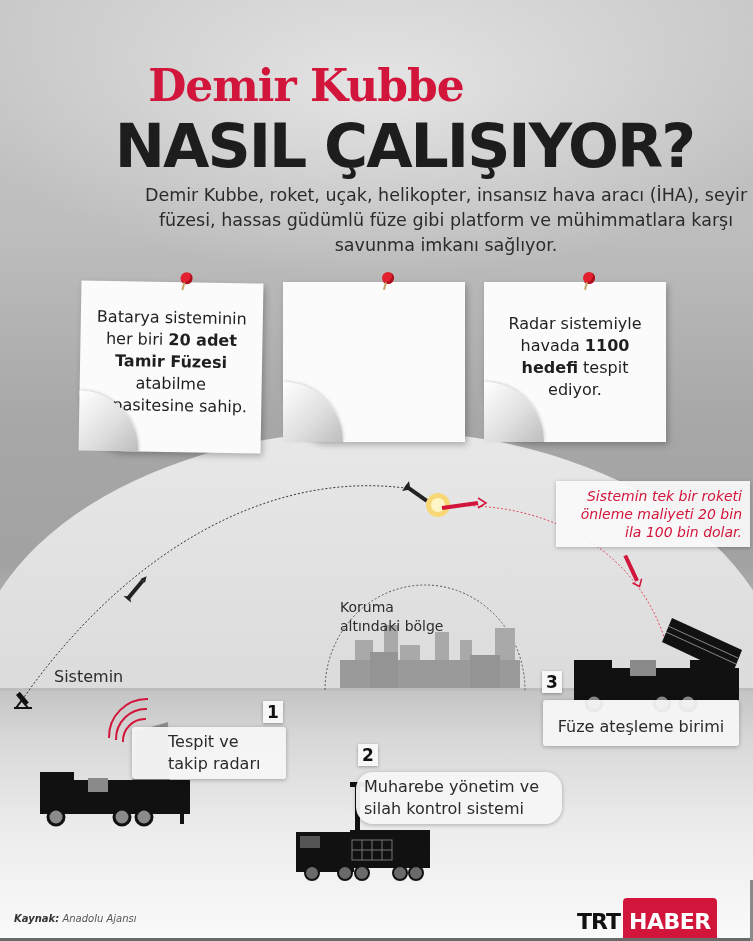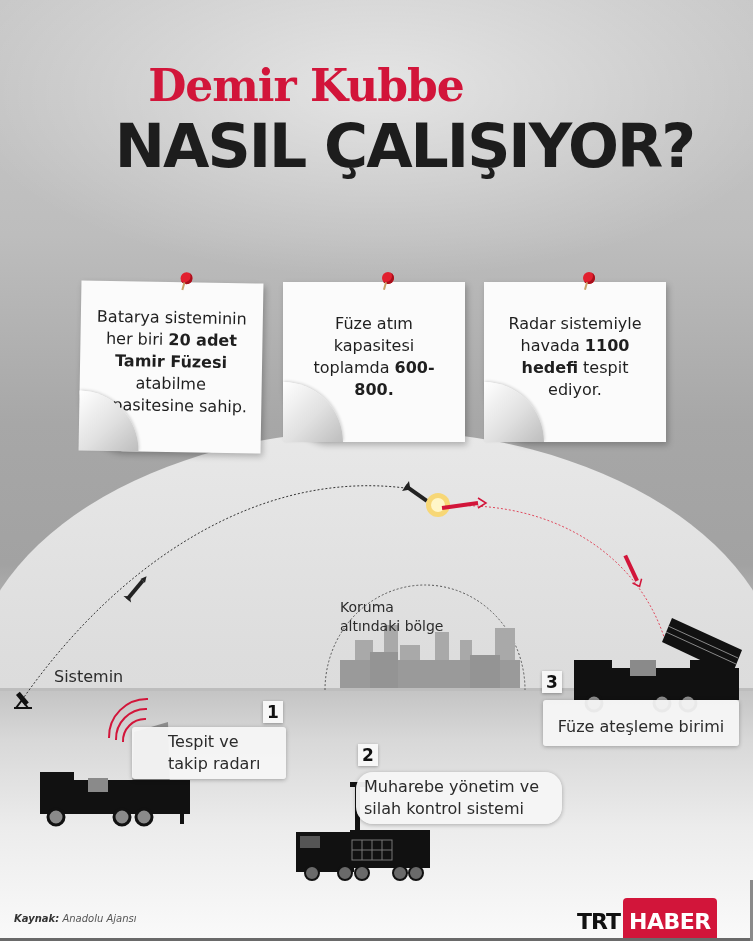--- a/index.html
+++ b/index.html
@@ -210,52 +210,51 @@
       <rect x="630" y="660" width="26" height="16" fill="#8a8a8a"></rect>
       <rect x="690" y="660" width="30" height="15" fill="#111"></rect>
       <circle cx="594" cy="703" r="8" fill="#8a8a8a" stroke="#111" stroke-width="3"></circle>
       <circle cx="662" cy="703" r="8" fill="#8a8a8a" stroke="#111" stroke-width="3"></circle>
       <circle cx="688" cy="703" r="8" fill="#8a8a8a" stroke="#111" stroke-width="3"></circle>
     </g>
   </svg>
 
   <div class="title-1">Demir Kubbe</div>
   <div class="title-2">NASIL ÇALIŞIYOR?</div>
+  <div class="subtitle">Demir Kubbe, roket, uçak, helikopter, insansız hava aracı (İHA), seyir füzesi, hassas güdümlü füze gibi platform ve mühimmatlara karşı savunma imkanı sağlıyor.</div>
 
   <div class="note note-1">
     <div class="curl"></div>
     <div class="pin" style="left:95px">
         <div class="head"></div>
         <div class="needle"></div>
       </div>
     <div class="note-text">
       <span>Batarya sisteminin her biri </span><b>20 adet Tamir Füzesi</b><span> atabilme kapasitesine sahip.</span>
     </div>
   </div>
   <div class="note note-2">
     <div class="curl"></div>
     <div class="pin" style="left:95px">
         <div class="head"></div>
         <div class="needle"></div>
       </div>
-    <div class="note-text">
-      <span>Füze atım kapasitesi toplamda </span><b>600-800.</b><span></span>
-    </div>
   </div>
   <div class="note note-3">
     <div class="curl"></div>
     <div class="pin" style="left:95px">
         <div class="head"></div>
         <div class="needle"></div>
       </div>
     <div class="note-text">
       <span>Radar sistemiyle havada </span><b>1100 hedefi</b><span> tespit ediyor.</span>
     </div>
   </div>
 
+  <div class="callout callout-right">Sistemin tek bir roketi önleme maliyeti 20 bin ila 100 bin dolar.</div>
 
   <div class="label-plain" style="left:54px; top:667px;">Sistemin</div>
   <div class="zone-label">Koruma altındaki bölge</div>
 
   <div class="num-badge" style="left:263px; top:701px;">1</div>
   <div class="unit-box unit-1">Tespit ve takip radarı</div>
 
   <div class="num-badge" style="left:358px; top:744px;">2</div>
   <div class="unit-box unit-2">Muharebe yönetim ve silah kontrol sistemi</div>
 

